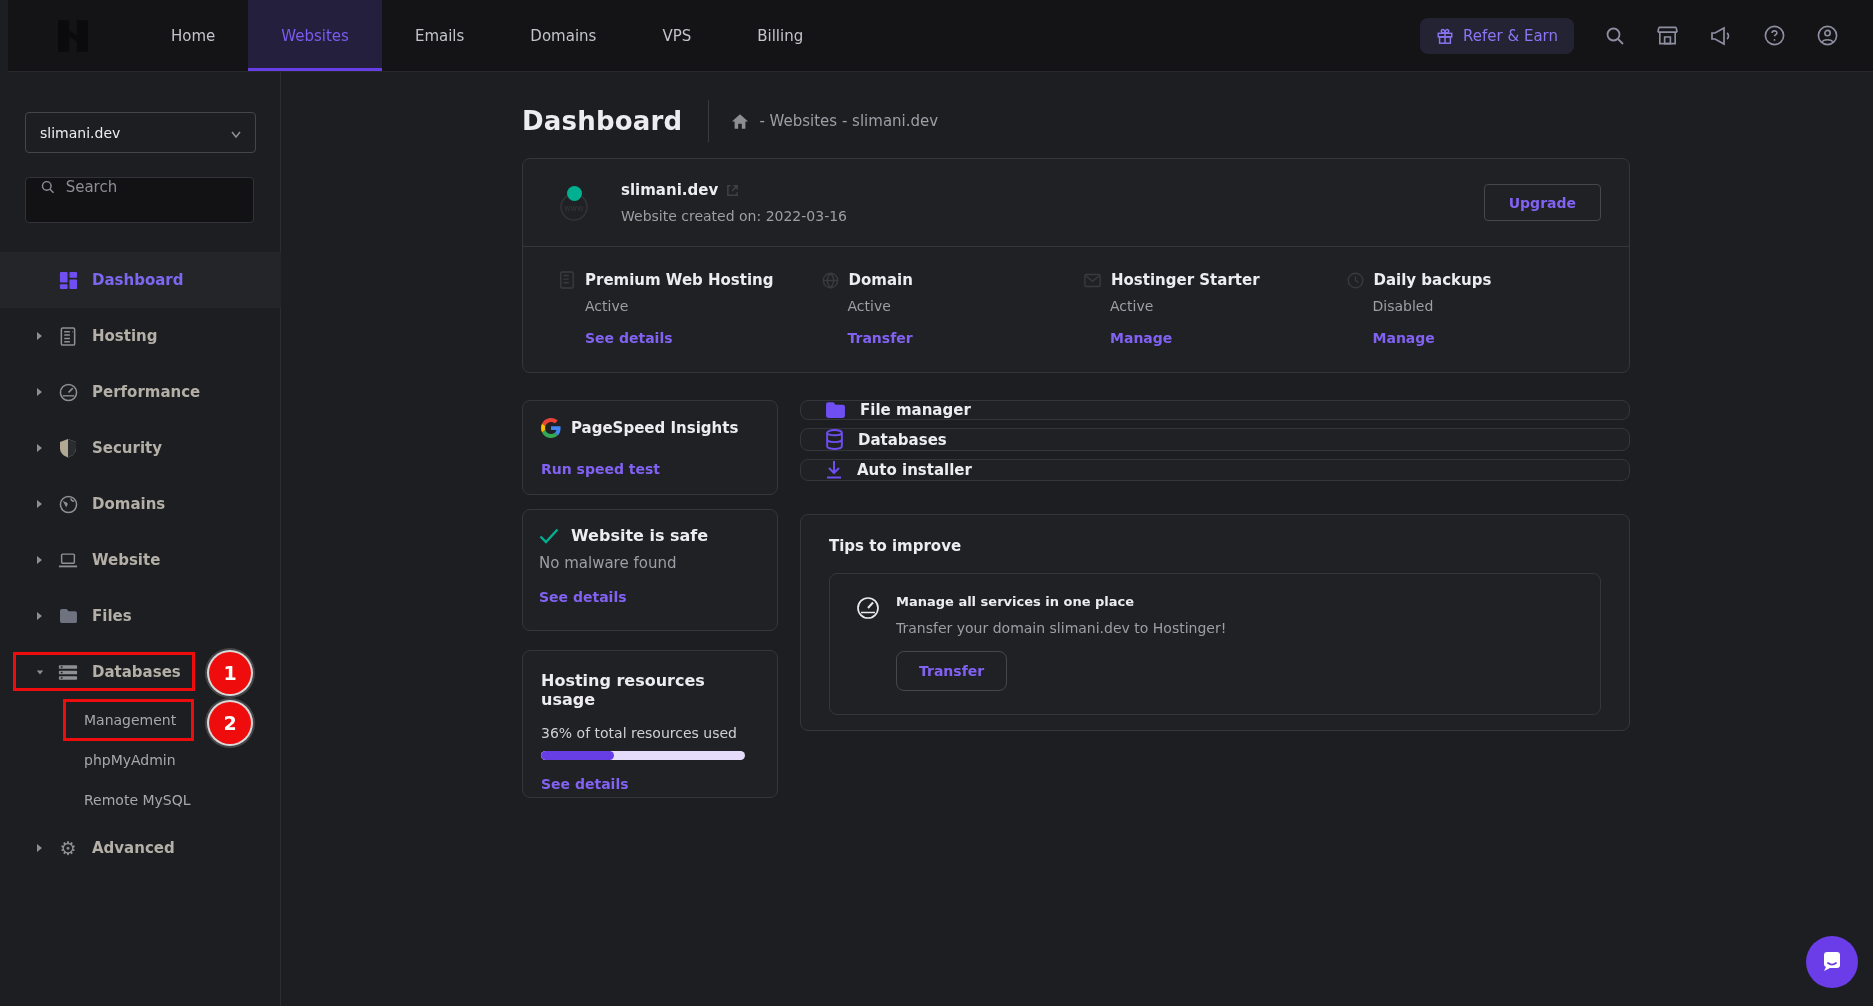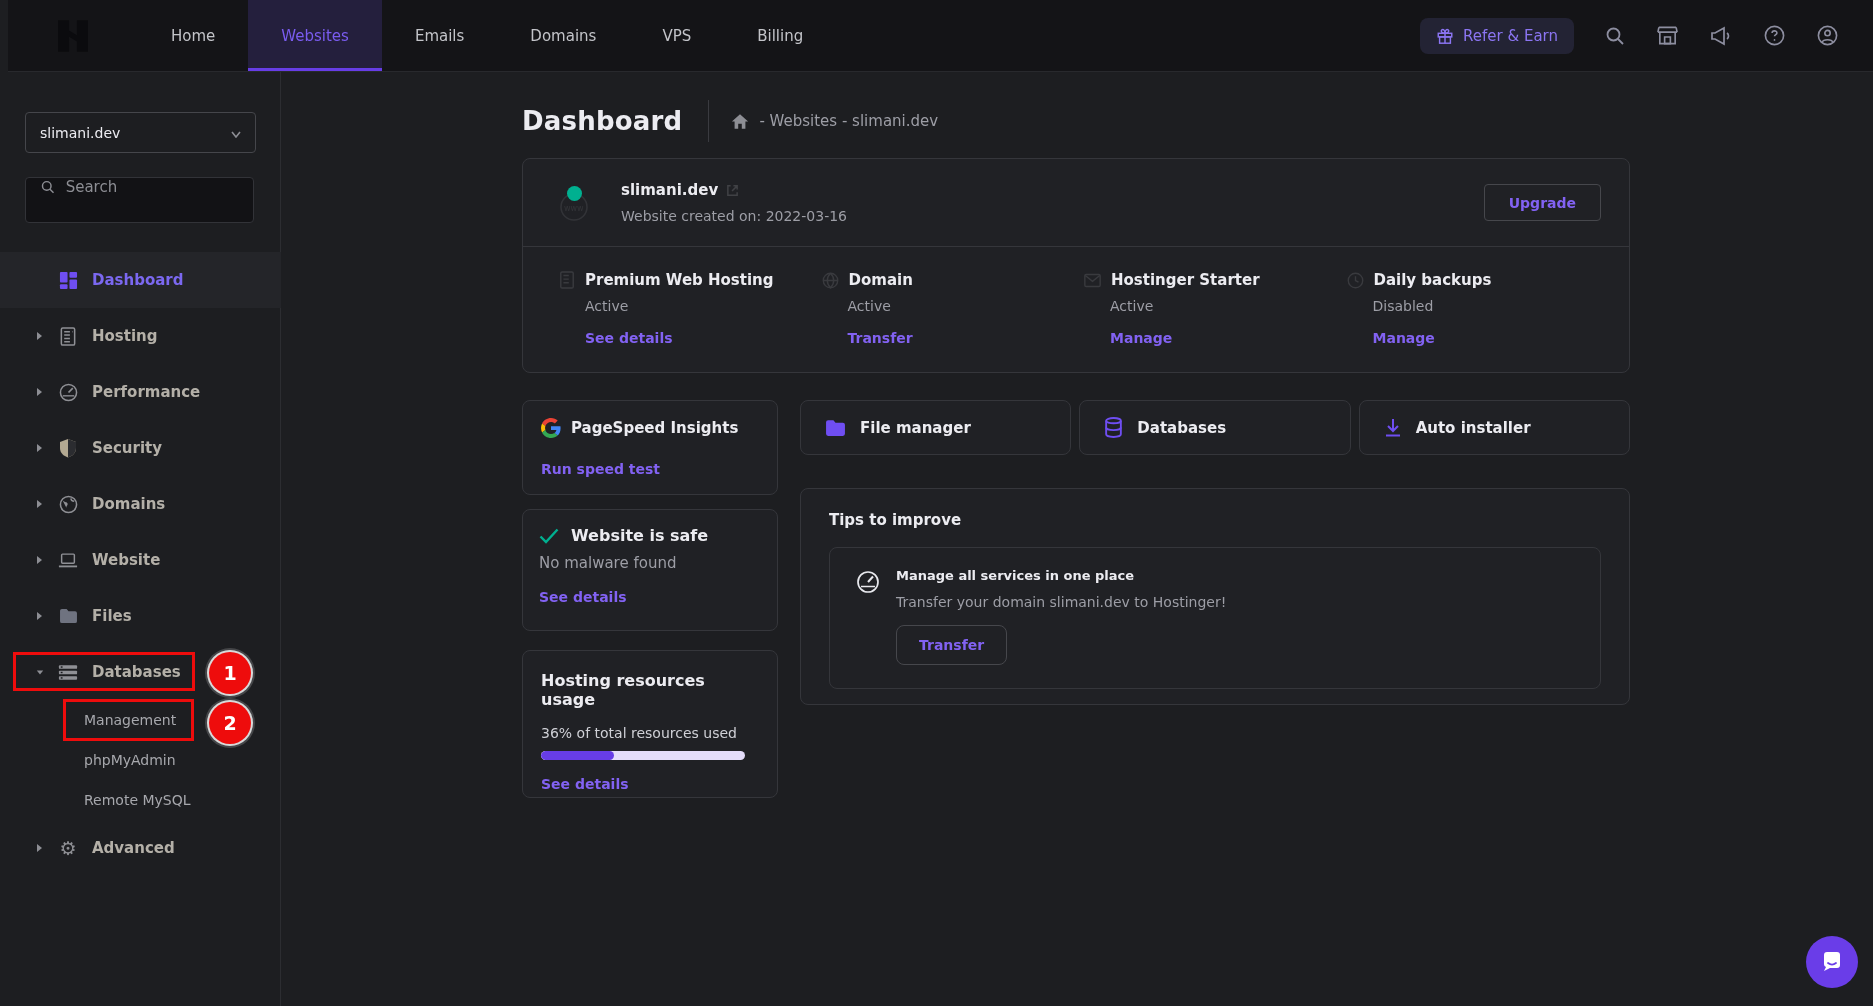--- a/index.html
+++ b/index.html
@@ -83,21 +83,21 @@
 
   .cols { display:flex; gap:22px; margin-top:27px; }
   .left-col { width:256px; display:flex; flex-direction:column; }
   .right-col { flex:1; display:flex; flex-direction:column; }
 
   .ps-card { height:95px; padding:17px 18px; display:flex; flex-direction:column; justify-content:space-between; }
   .ps-row { display:flex; align-items:center; gap:10px; }
   .ps-title { font-size:15px; font-weight:bold; }
   .p-link { font-size:14px; font-weight:bold; color:#8262f2; cursor:pointer; }
 
-  .small-cards { display:flex; gap:8px; }
+  .small-cards { display:flex; gap:8px;flex-direction:column; }
   .small-card { flex:1; height:55px; display:flex; align-items:center; gap:14px; padding:0 24px; cursor:pointer; }
   .small-card .sc-label { font-size:15px; font-weight:bold; }
   .purple-ic { color:#6f4ef2; display:flex; }
 
   .safe-card { margin-top:14px; height:122px; padding:16px 16px; }
   .safe-title-row { display:flex; align-items:center; gap:12px; }
   .safe-title { font-size:16px; font-weight:bold; }
   .safe-sub { margin-top:9px; font-size:15px; color:#9d9ea6; }
   .safe-card .p-link { display:inline-block; margin-top:17px; }
 

